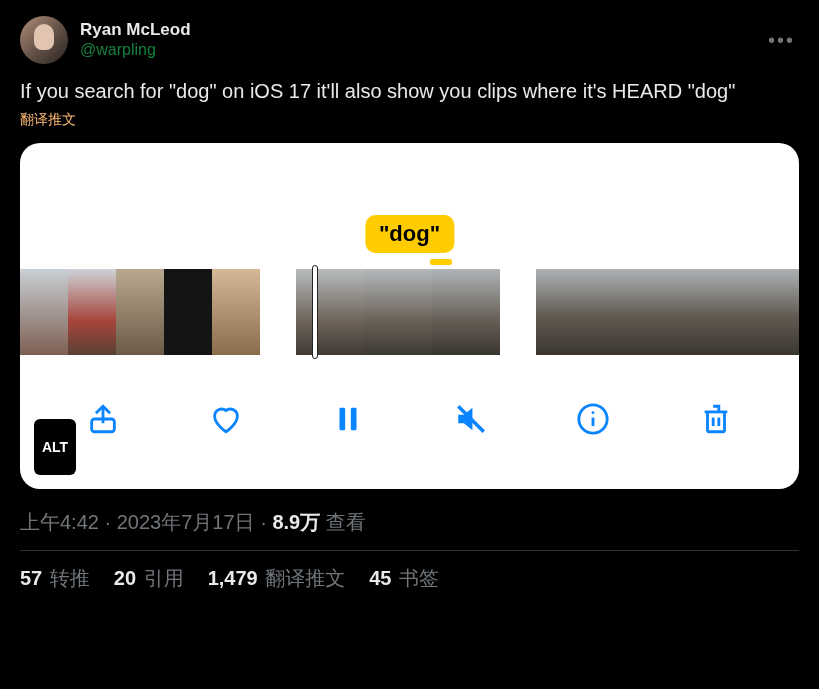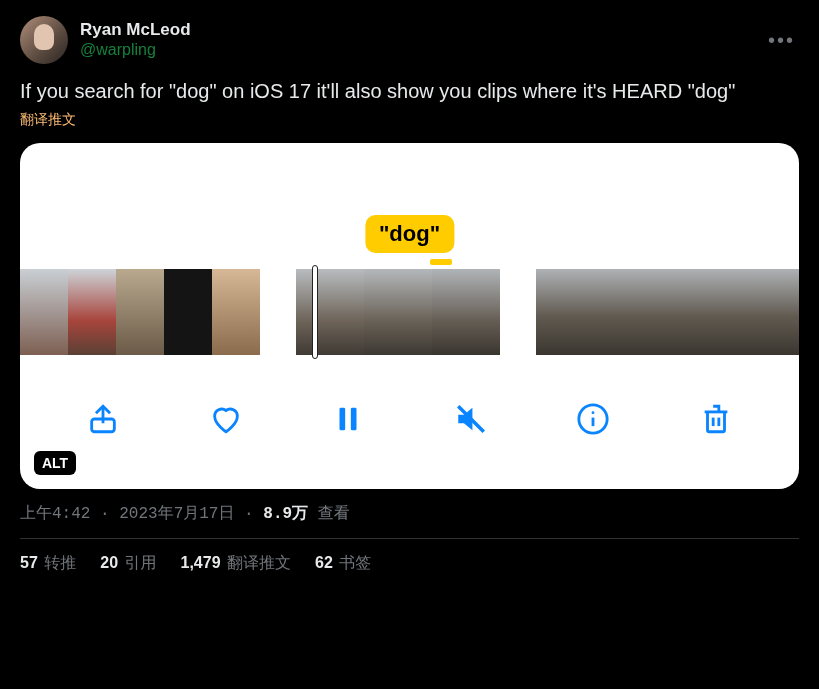--- a/index.html
+++ b/index.html
@@ -155,40 +155,39 @@
   }
   .act svg { width: 34px; height: 34px; }
   .alt-badge {
     position: absolute;
     left: 14px;
     bottom: 14px;
     background: #000;
     color: #fff;
     font-size: 14px;
     font-weight: 700;
-    padding: 4px 8px;
+    padding: 20px 8px;
     border-radius: 6px;
   }
   .meta-row {
-    margin-top: 14px;
-    font-size: 16px;
+    margin-top: 20px;
+    font-size: 20px;
     color: #71767b;
-    font-family: Liberation Mono, monospace;
   }
   .meta-row .views-count { color: #e7e9ea; font-weight: 700; }
   .divider {
     margin-top: 14px;
     height: 1px;
     background: #2f3336;
   }
   .stats-row {
     display: flex;
     gap: 24px;
     padding-top: 14px;
-    font-size: 16px;
+    font-size: 20px;
     color: #71767b;
   }
   .stat { cursor: pointer; }
   .stat .num { color: #e7e9ea; font-weight: 700; margin-right: 2px; }
 </style>
 </head>
 <body>
 
 <div class="tweet">
 
@@ -297,18 +296,18 @@
     </div>
     <div class="stat">
       <span class="num">20</span>
       <span>引用</span>
     </div>
     <div class="stat">
       <span class="num">1,479</span>
       <span>翻译推文</span>
     </div>
     <div class="stat">
-      <span class="num">62</span>
+      <span class="num">45</span>
       <span>书签</span>
     </div>
   </div>
 
 </div>
 
 </body></html>

